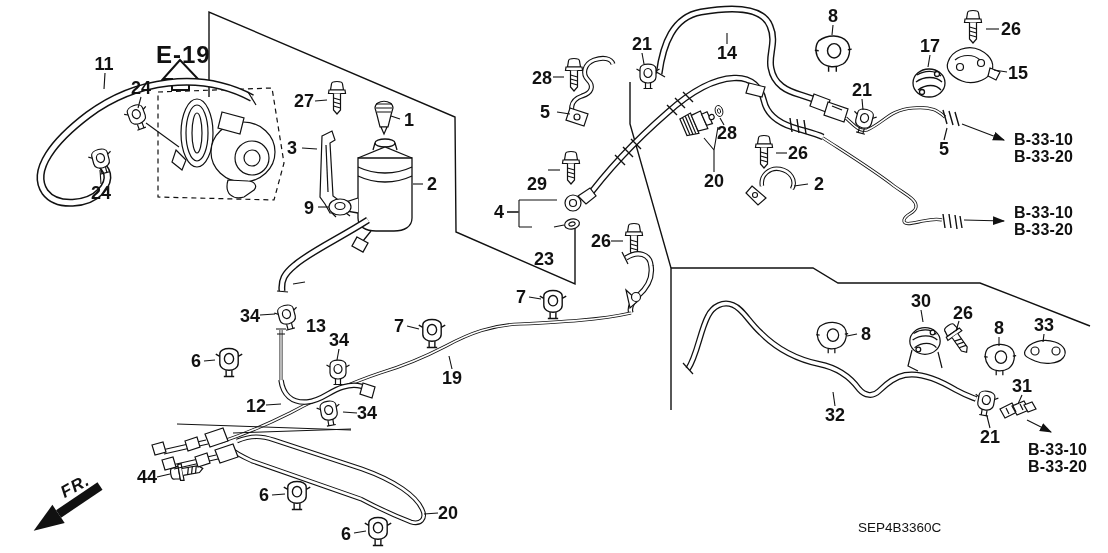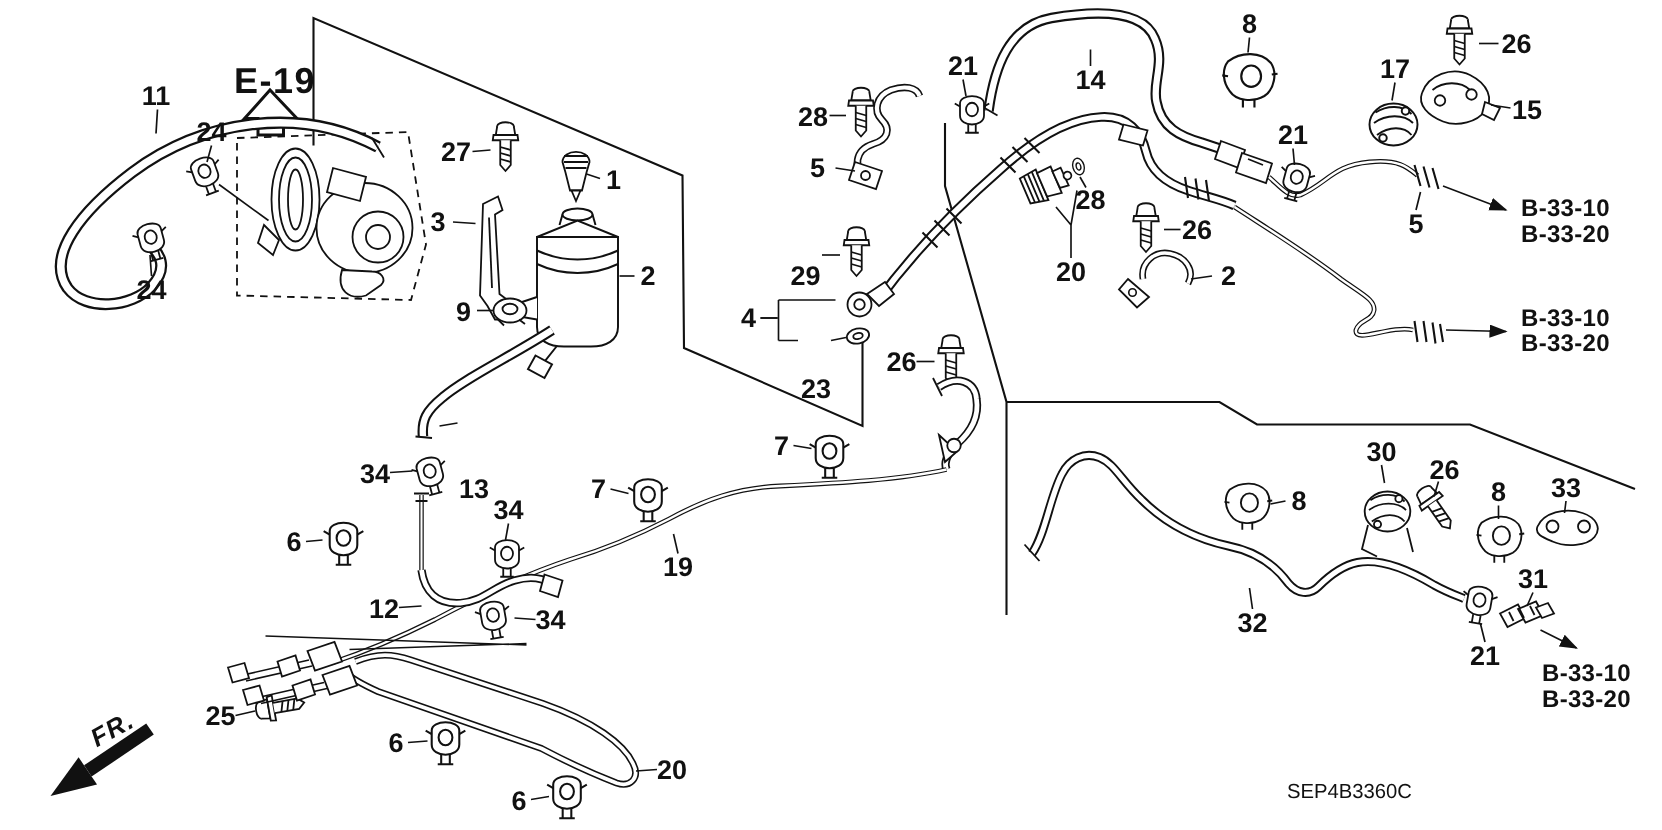--- a/index.html
+++ b/index.html
@@ -376,21 +376,21 @@
     <div class="co" style="left: 544px; top: 228px; margin-top: 31px;">23</div>
     <div class="co" style="left: 601px; top: 241px;">26</div>
     <div class="co" style="left: 521px; top: 297px;">7</div>
     <div class="co" style="left: 399px; top: 326px;">7</div>
     <div class="co" style="left: 452px; top: 378px;">19</div>
     <div class="co" style="left: 250px; top: 316px;">34</div>
     <div class="co" style="left: 196px; top: 361px;">6</div>
     <div class="co" style="left: 339px; top: 340px;">34</div>
     <div class="co" style="left: 256px; top: 406px;">12</div>
     <div class="co" style="left: 367px; top: 413px;">34</div>
-    <div class="co" style="left: 147px; top: 477px;">25</div>
+    <div class="co" style="left: 147px; top: 477px;">44</div>
     <div class="co" style="left: 264px; top: 495px;">6</div>
     <div class="co" style="left: 346px; top: 534px;">6</div>
     <div class="co" style="left: 448px; top: 513px;">20</div>
     <div class="co" style="left: 921px; top: 301px;">30</div>
     <div class="co" style="left: 963px; top: 313px;">26</div>
     <div class="co" style="left: 999px; top: 328px;">8</div>
     <div class="co" style="left: 1044px; top: 325px;">33</div>
     <div class="co" style="left: 1022px; top: 386px;">31</div>
     <div class="co" style="left: 990px; top: 437px;">21</div>
     <div class="co" style="left: 866px; top: 334px;">8</div>

